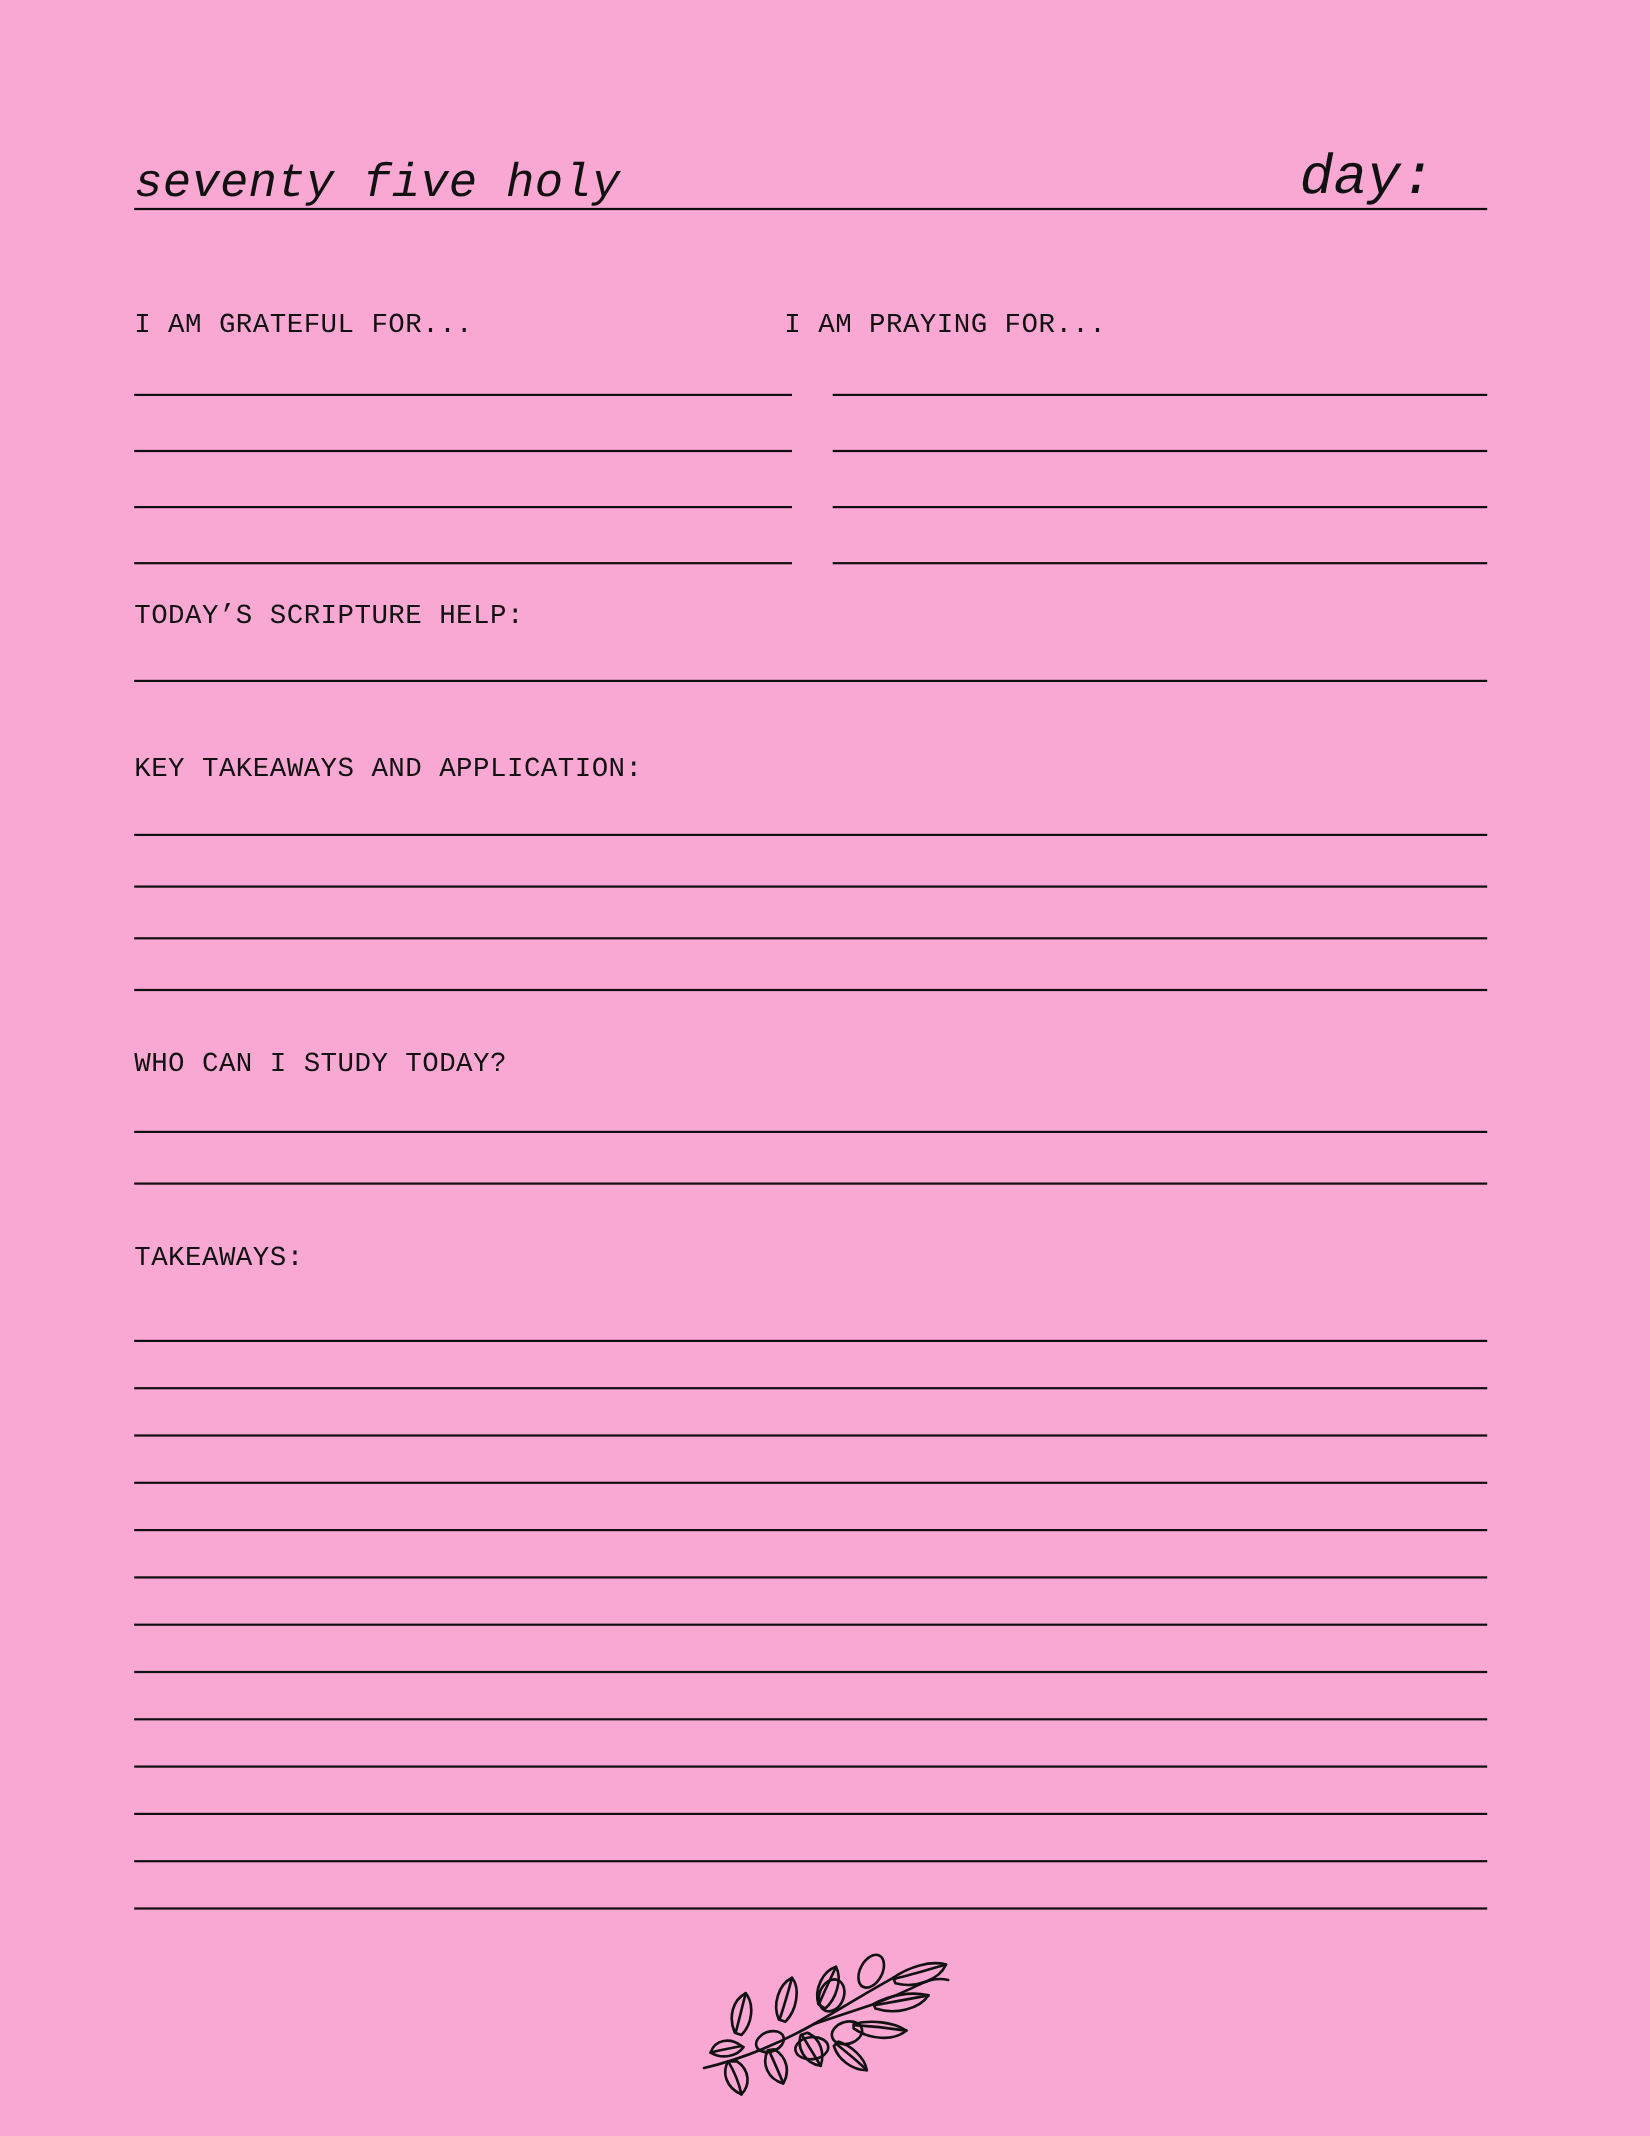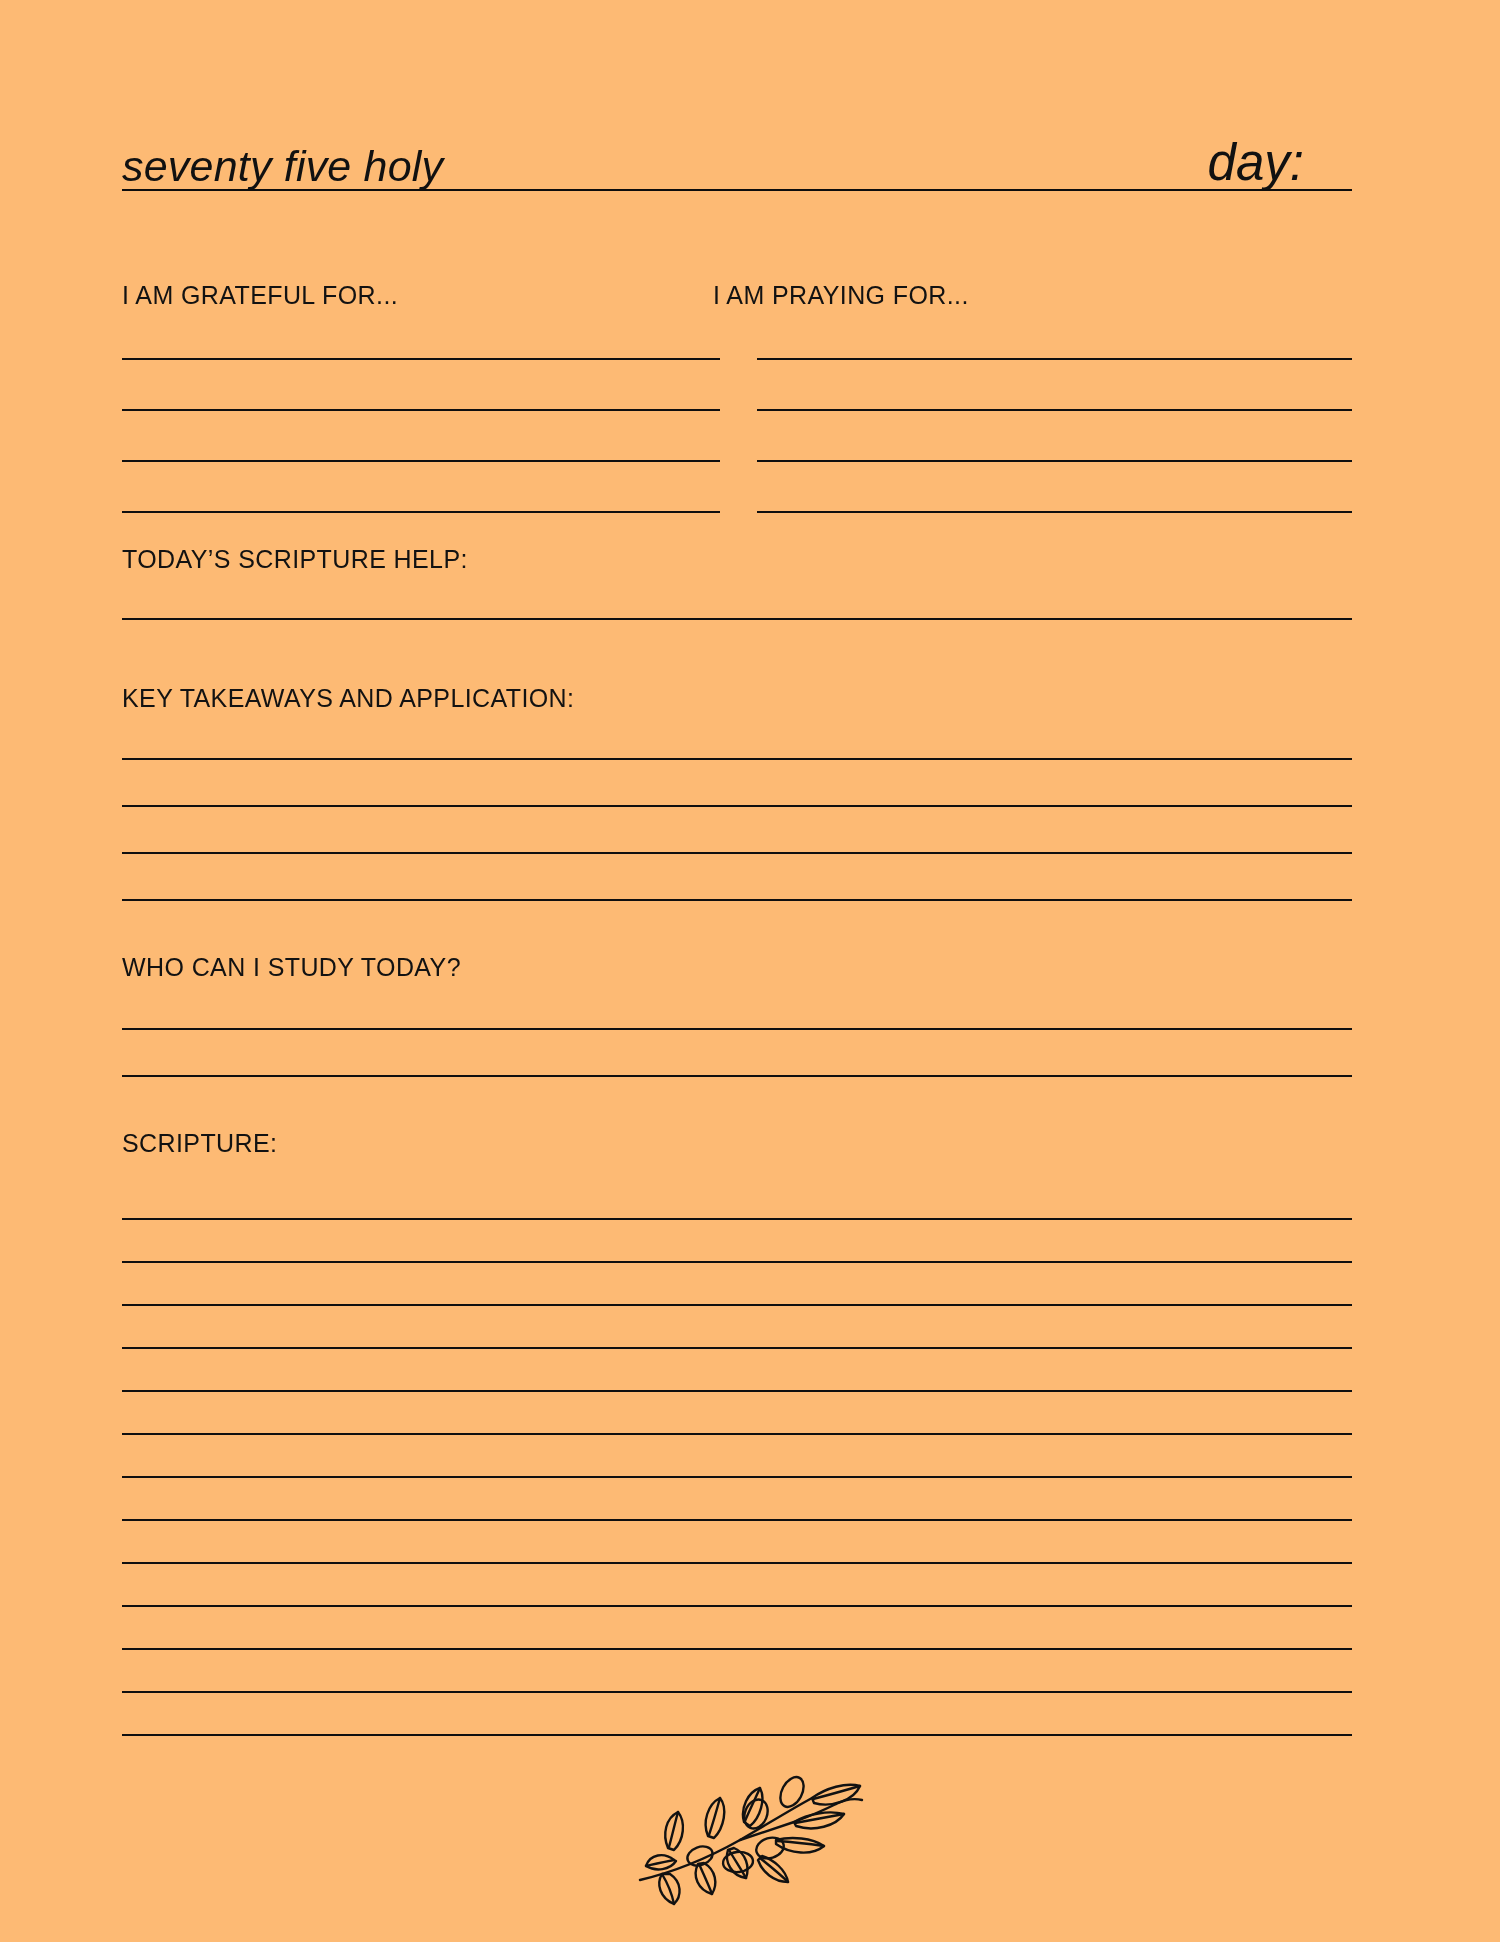--- a/index.html
+++ b/index.html
@@ -5,24 +5,24 @@
   html, body {
     margin: 0;
     padding: 0;
     background: #ffffff;
   }
 
   .page {
     position: relative;
     width: 1500px;
     height: 1942px;
-    background: #fdba74;
+    background: #f9a8d4;
     margin: 0 auto;
     overflow: hidden;
-    font-family: Liberation Sans, sans-serif;
+    font-family: Liberation Mono, monospace;
     color: #111111;
     -webkit-font-smoothing: antialiased;
   }
 
   
   .header {
     position: absolute;
     left: 122px;
     top: 98px;
     width: 1230px;
@@ -124,21 +124,21 @@
   <div class="rule full" style="top:758px;"></div>
   <div class="rule full" style="top:805px;"></div>
   <div class="rule full" style="top:852px;"></div>
   <div class="rule full" style="top:899px;"></div>
 
   <div class="heading" style="left:122px; top:955px;">WHO CAN I STUDY TODAY?</div>
 
   <div class="rule full" style="top:1028px;"></div>
   <div class="rule full" style="top:1075px;"></div>
 
-  <div class="heading" style="left:122px; top:1131px;">SCRIPTURE:</div>
+  <div class="heading" style="left:122px; top:1131px;">TAKEAWAYS:</div>
 
   <div class="rule full" style="top:1218px;"></div>
   <div class="rule full" style="top:1261px;"></div>
   <div class="rule full" style="top:1304px;"></div>
   <div class="rule full" style="top:1347px;"></div>
   <div class="rule full" style="top:1390px;"></div>
   <div class="rule full" style="top:1433px;"></div>
   <div class="rule full" style="top:1476px;"></div>
   <div class="rule full" style="top:1519px;"></div>
   <div class="rule full" style="top:1562px;"></div>

